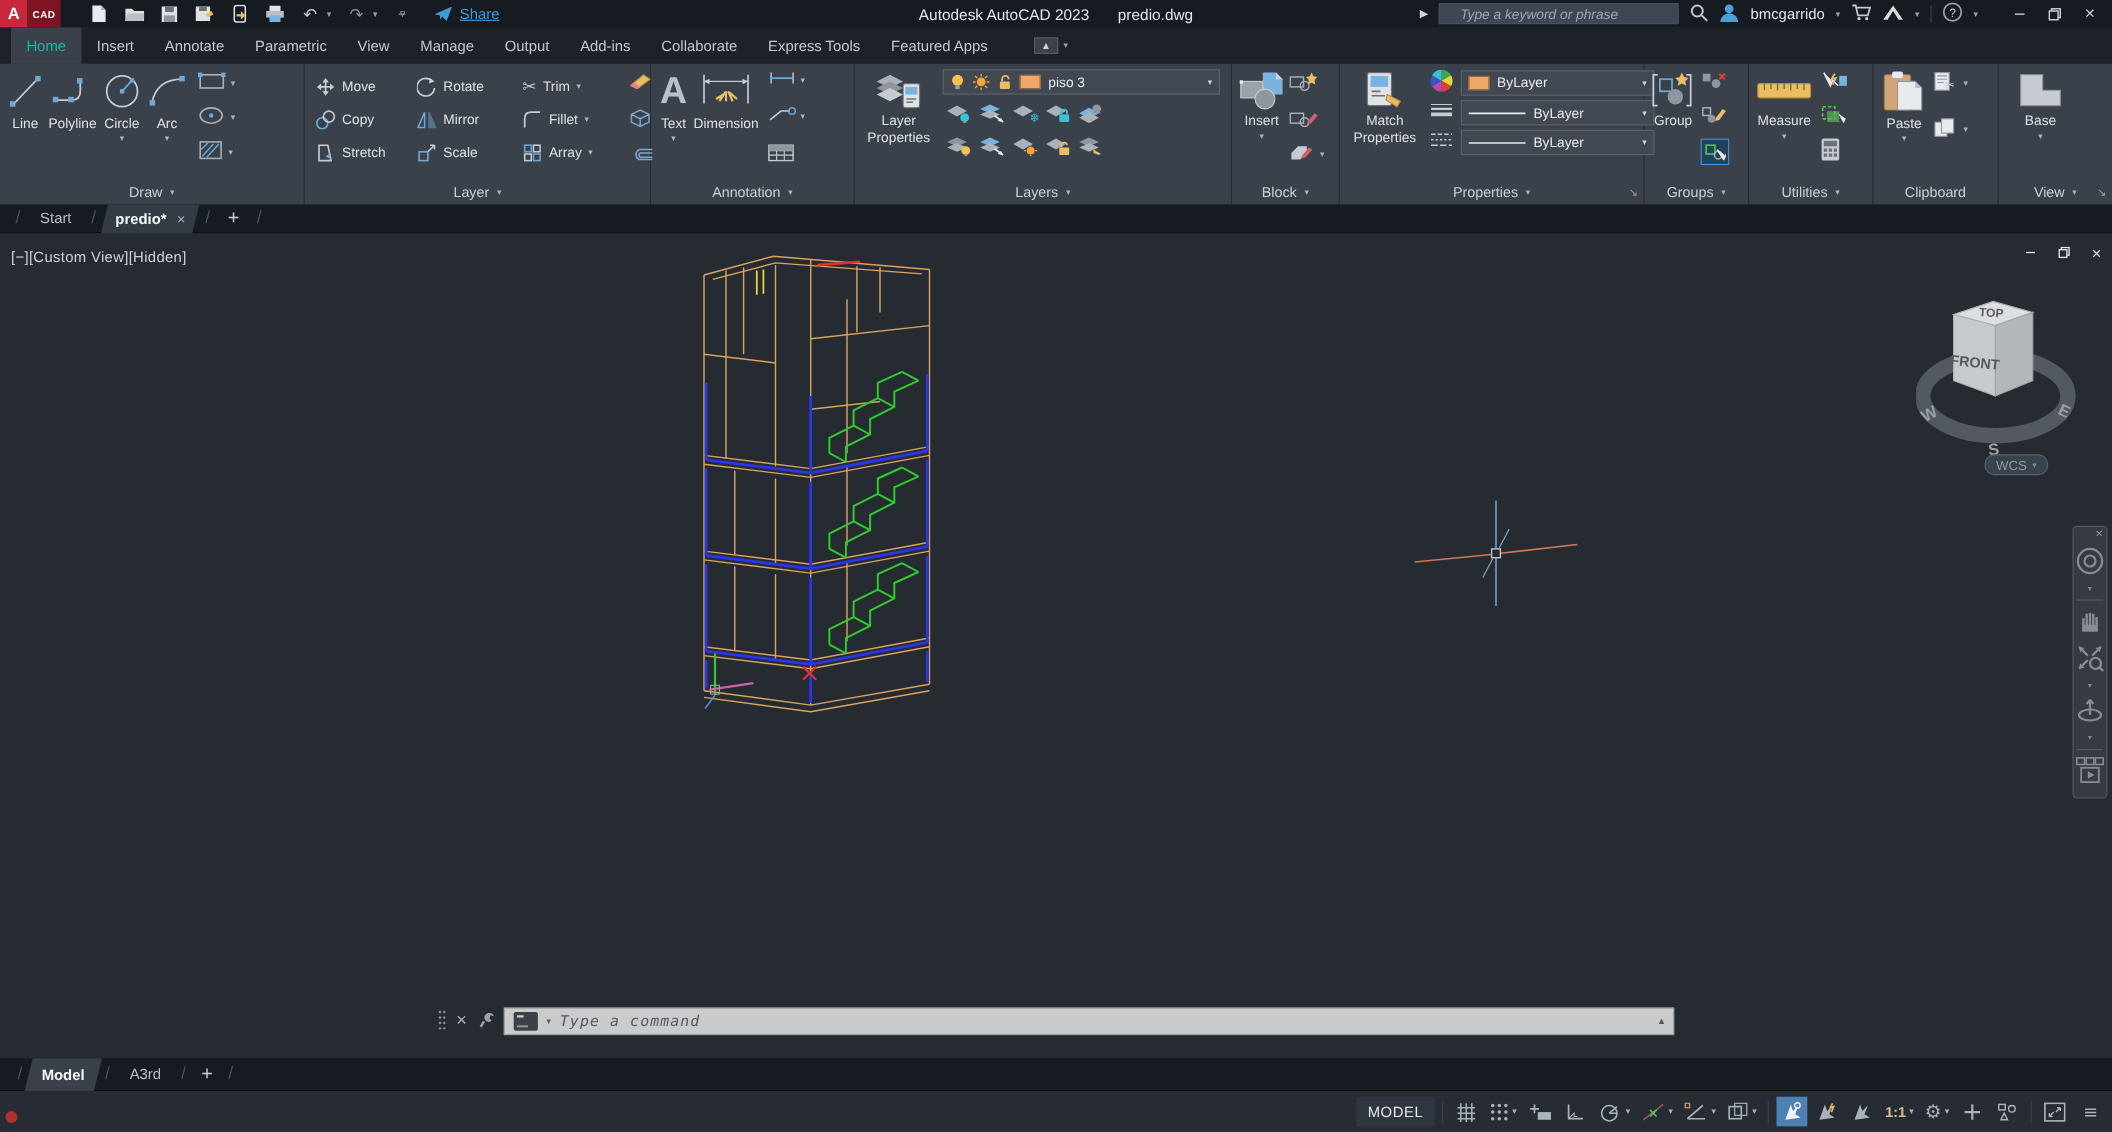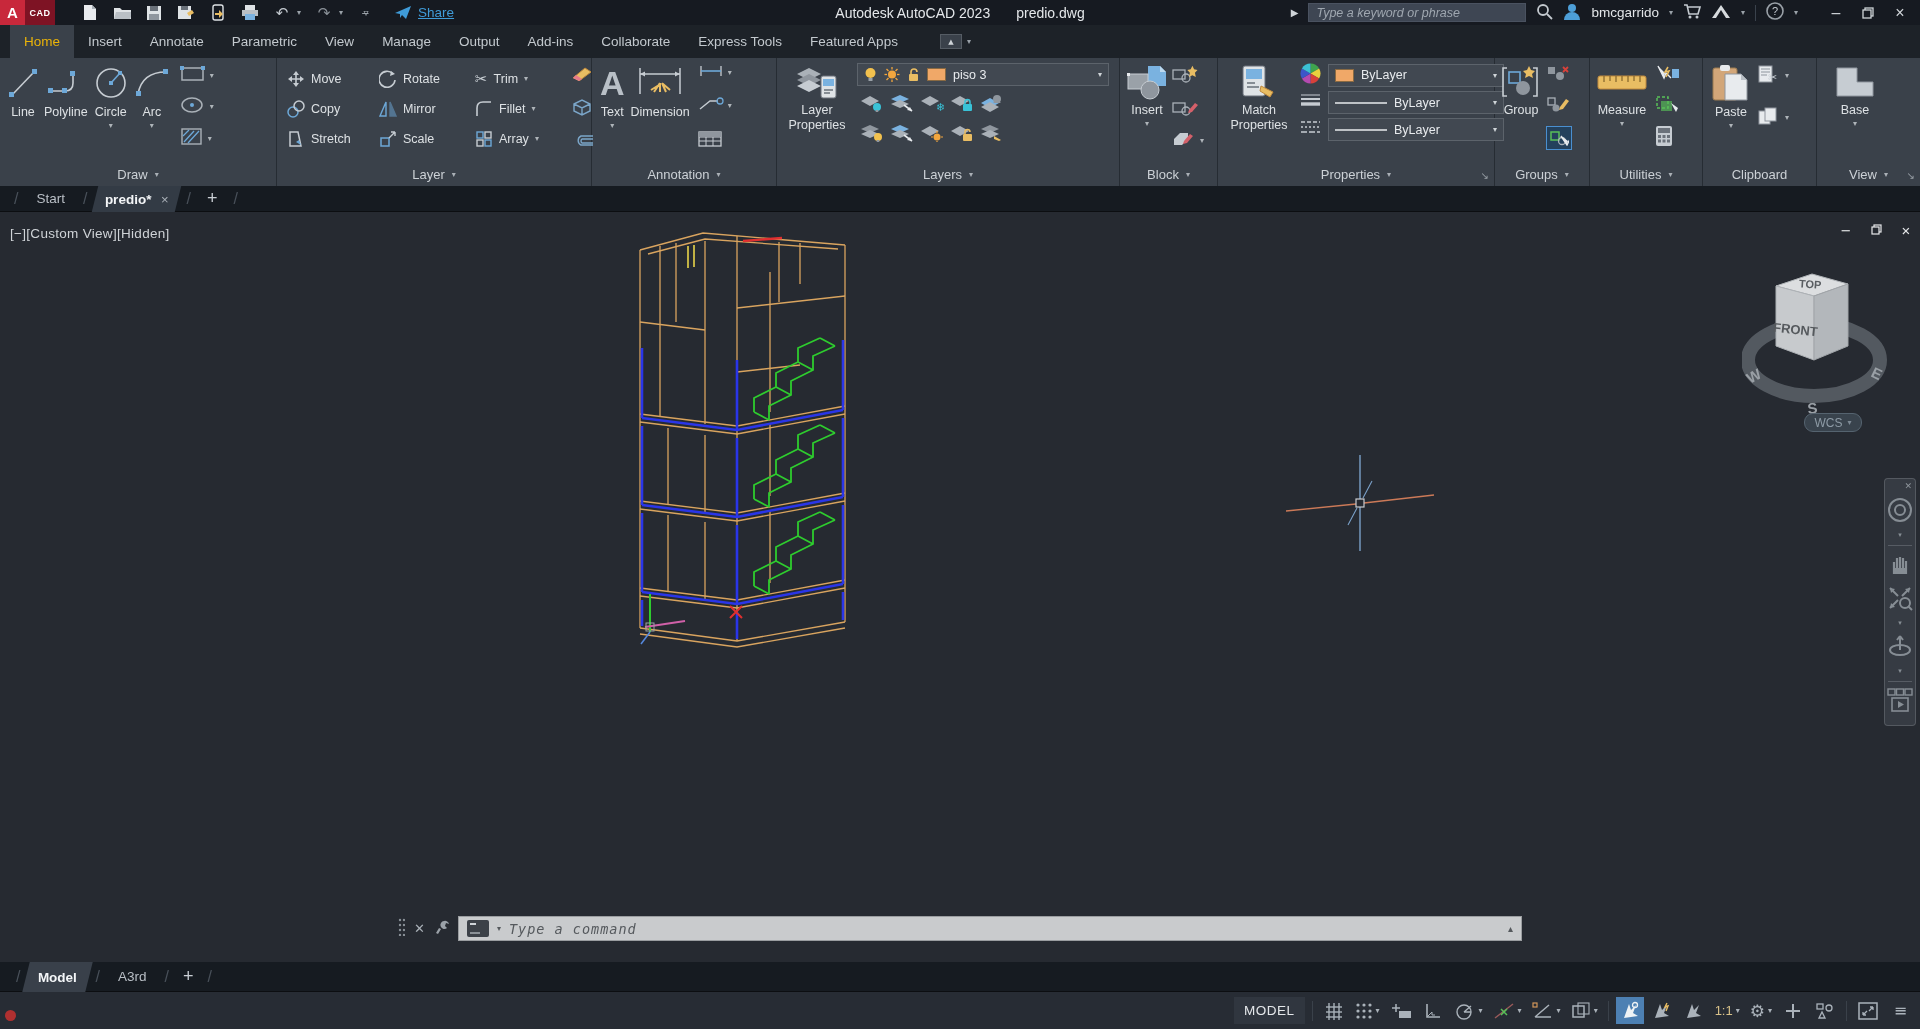--- a/index.html
+++ b/index.html
@@ -22,33 +22,33 @@
   .qat{ display:flex; align-items:center; gap:14px; margin-left:26px; }
   .qat .qicon{ width:18px;height:18px; display:flex;align-items:center;justify-content:center; cursor:default;}
   .qat svg{ display:block; }
   .qcaret{ color:#9aa1a8; font-size:8px; margin-left:-8px;}
   .share{ color:#3f9bd8; display:flex; align-items:center; gap:6px; font-size:13.5px; margin-left:6px;text-decoration:underline;}
   .title-center{ position:absolute; left:0; right:0; top:0; height:25px;
      display:flex; align-items:center; justify-content:center; gap:26px;
      color:#e4e7ea; font-size:14px; pointer-events:none;}
   .tb-right{ position:absolute; right:0; top:0; height:25px; display:flex; align-items:center; gap:10px; padding-right:6px;}
   .search{ width:218px; height:19px; background:#3e4653; border:1px solid #4a5260;
-     color:#5eead4; font-style:italic; font-size:12.5px; padding:0 7px; outline:none;
+     color:#5eead4; font-style:italic; font-size:12.5px; padding:0 18px; outline:none;
      font-family:"Liberation Sans",sans-serif;}
   .search::placeholder{ color:#9fa7b0; font-style:italic;}
   .tb-user{ color:#e2e5e8; font-size:13.5px; }
   .winbtns{ display:flex; align-items:center; gap:4px; margin-left:14px;}
   .winbtn{ width:28px; height:22px; display:flex; align-items:center; justify-content:center; color:#cfd4d8; font-size:14px;}
   .tbsep{ width:1px; height:16px; background:#3a424c; }
 
   
   .ribbontabs{ position:absolute; left:0; top:25px; width:1920px; height:33px;
      background:#1d2228; display:flex; align-items:stretch; padding-left:10px;}
   .rtab{ padding:0 14px; display:flex; align-items:center; color:#c3c9ce; font-size:13.5px; cursor:default;}
-  .rtab.active{ background:#3a414a; color:#eab308; }
+  .rtab.active{ background:#3a414a; color:#14b8a6; }
   .ribmin{ display:flex; align-items:center; gap:5px; margin-left:28px;}
   .ribmin .box{ width:22px;height:15px;background:#3a414a;border:1px solid #555c64; color:#cfd4d8;
      font-size:7px; display:flex;align-items:center;justify-content:center;}
   .ribmin .c{ color:#9aa1a8; font-size:8px;}
 
   
   .ribbon{ position:absolute; left:0; top:58px; width:1920px; height:128px; background:#3a414a; display:flex;}
   .panel{ position:relative; height:128px; border-right:1px solid #262c33; flex:none;}
   .pbody{ position:absolute; left:0; top:0; right:0; height:102px; display:flex; align-items:flex-start;}
   .plabel{ position:absolute; left:0; right:0; bottom:0; height:24px;
@@ -122,21 +122,21 @@
 
   
   .statusbar{ position:absolute; left:0; top:992px; width:1920px; height:37px; background:#272c34;
      display:flex; align-items:center; justify-content:flex-end; gap:4px; padding-right:6px;}
   .sbtn{ height:27px; min-width:28px; display:flex; align-items:center; justify-content:center;
      gap:3px; color:#aab2ba; padding:0 3px;}
   .sbtn.modelbtn{ background:#30363f; color:#e4e7ea; font-size:13.5px; letter-spacing:.5px; padding:0 10px;}
   .sbtn .scaret{ color:#aab2ba; font-size:8px;}
   .sbtn.bluehl{ background:#4d80b3; color:#fff;}
   .ssep{ width:1px; height:20px; background:#3a414a; margin:0 3px;}
-  .scale-txt{ color:#d8c189; font-size:13px;}
+  .scale-txt{ color:#d8c189; font-size:13px;font-weight:bold;}
   .recdot{ position:absolute; left:5px; bottom:8px; width:11px; height:11px; border-radius:50%; background:#b03030;}
 
   svg text{ font-family:"Liberation Sans", sans-serif; }
 </style>
 </head>
 <body>
 
 <div id="app">
 
   <div class="titlebar">

